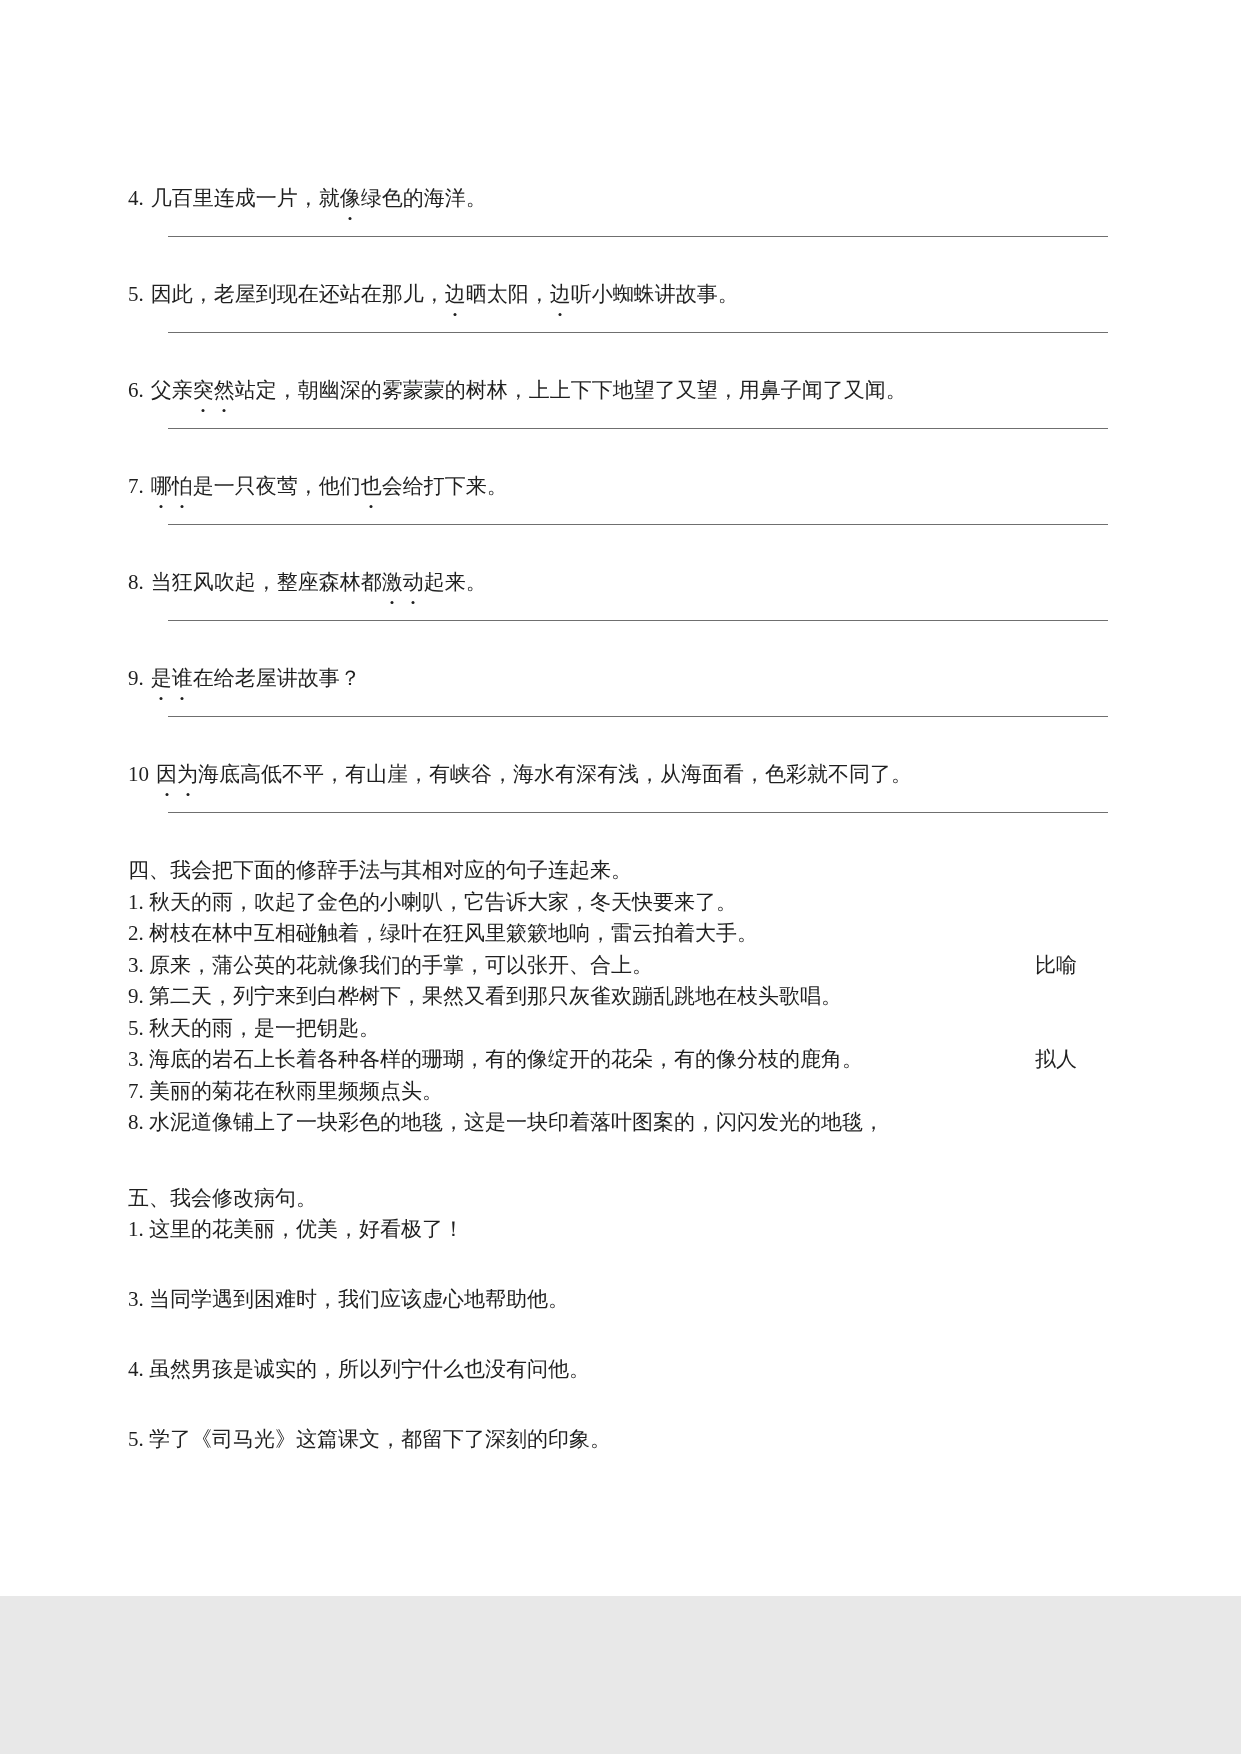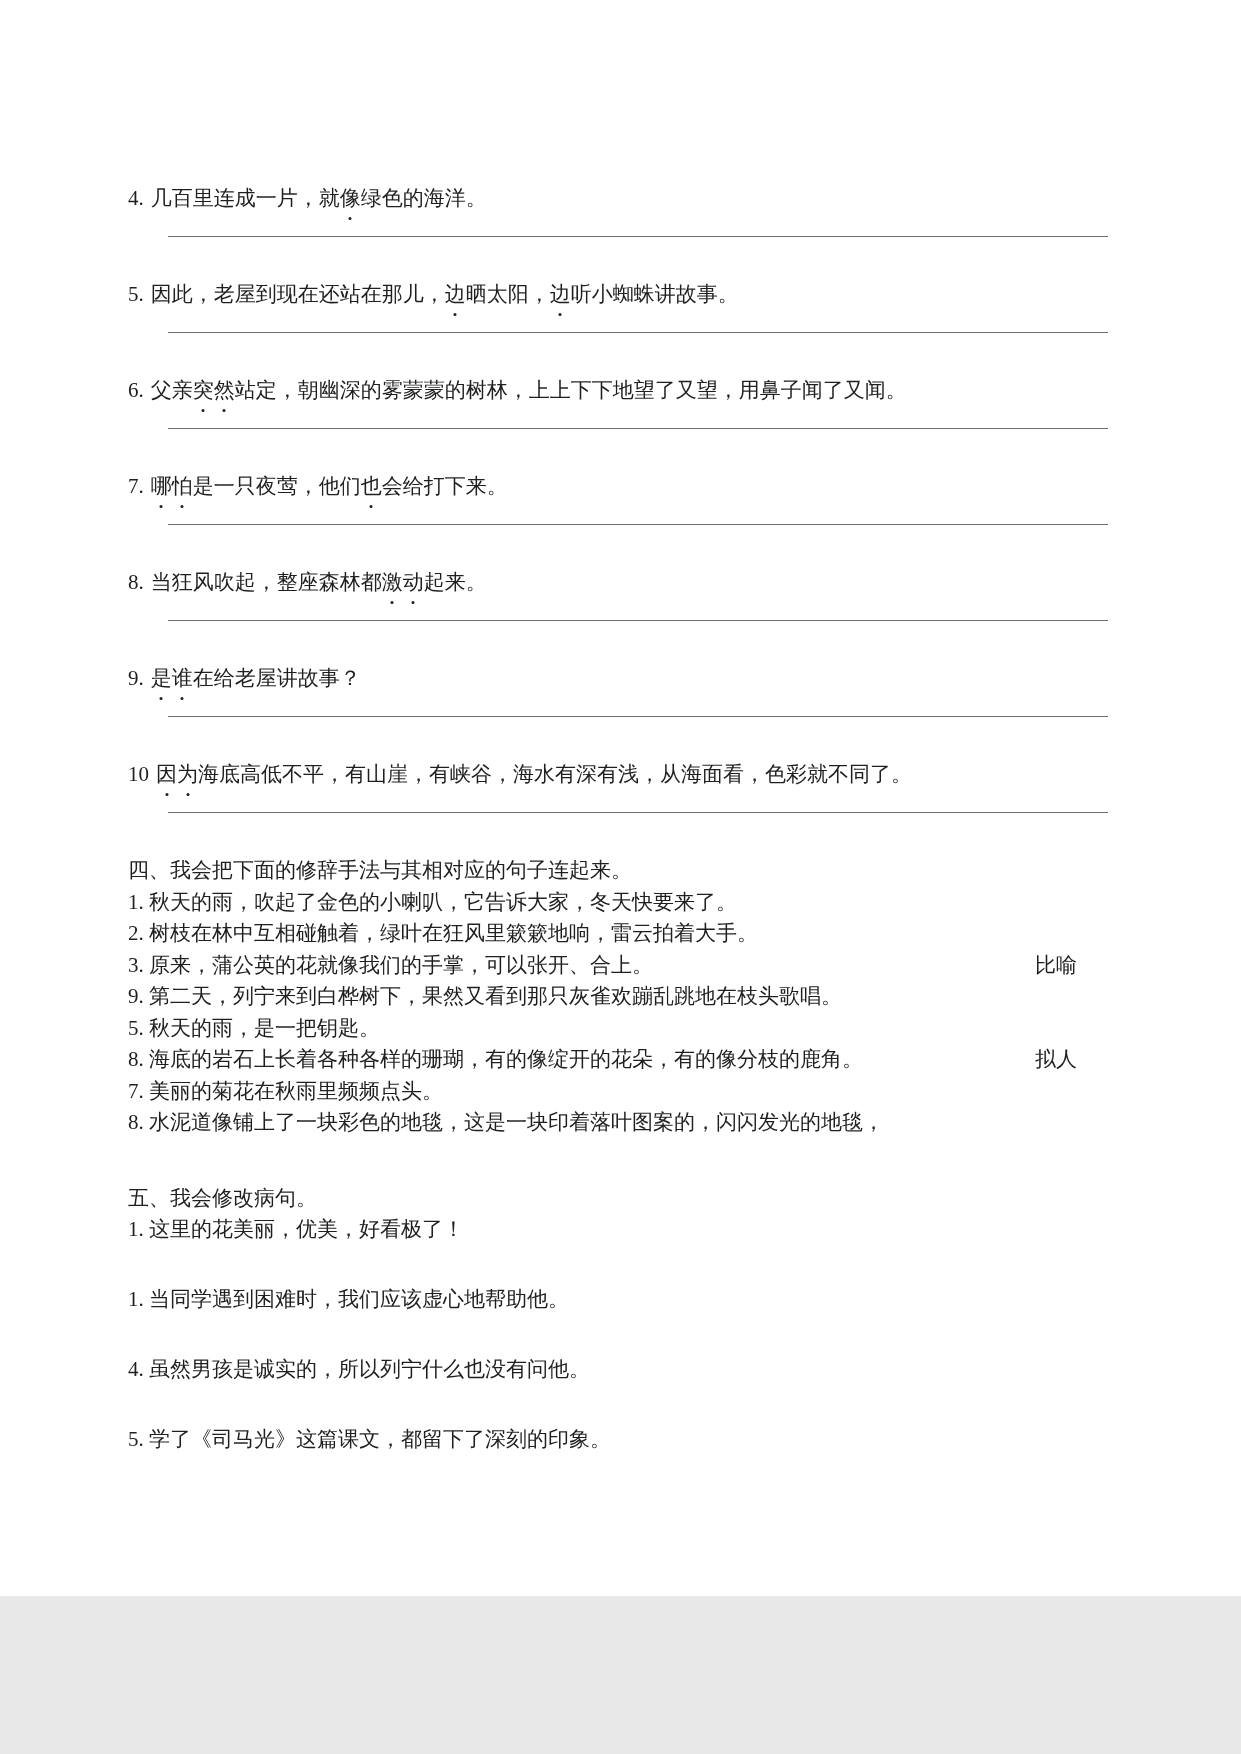--- a/index.html
+++ b/index.html
@@ -85,29 +85,29 @@
   </section>
 
   <section id="sec4">
     <div class="sec-title">四、我会把下面的修辞手法与其相对应的句子连起来。</div>
     <div id="sec4-items">
         <div class="s4-row"><span>1. 秋天的雨，吹起了金色的小喇叭，它告诉大家，冬天快要来了。</span></div>
         <div class="s4-row"><span>2. 树枝在林中互相碰触着，绿叶在狂风里簌簌地响，雷云拍着大手。</span></div>
         <div class="s4-row"><span>3. 原来，蒲公英的花就像我们的手掌，可以张开、合上。</span><span class="s4-label">比喻</span></div>
         <div class="s4-row"><span>9. 第二天，列宁来到白桦树下，果然又看到那只灰雀欢蹦乱跳地在枝头歌唱。</span></div>
         <div class="s4-row"><span>5. 秋天的雨，是一把钥匙。</span></div>
-        <div class="s4-row"><span>8. 海底的岩石上长着各种各样的珊瑚，有的像绽开的花朵，有的像分枝的鹿角。</span><span class="s4-label">拟人</span></div>
+        <div class="s4-row"><span>3. 海底的岩石上长着各种各样的珊瑚，有的像绽开的花朵，有的像分枝的鹿角。</span><span class="s4-label">拟人</span></div>
         <div class="s4-row"><span>7. 美丽的菊花在秋雨里频频点头。</span></div>
         <div class="s4-row"><span>8. 水泥道像铺上了一块彩色的地毯，这是一块印着落叶图案的，闪闪发光的地毯，</span></div>
       </div>
   </section>
 
   <section id="sec5">
     <div class="sec-title">五、我会修改病句。</div>
     <div id="sec5-items">
         <div class="s5-row">1. 这里的花美丽，优美，好看极了！</div>
-        <div class="s5-row">1. 当同学遇到困难时，我们应该虚心地帮助他。</div>
+        <div class="s5-row">3. 当同学遇到困难时，我们应该虚心地帮助他。</div>
         <div class="s5-row">4. 虽然男孩是诚实的，所以列宁什么也没有问他。</div>
         <div class="s5-row">5. 学了《司马光》这篇课文，都留下了深刻的印象。</div>
       </div>
   </section>
 
 </div>
 
 </body></html>

